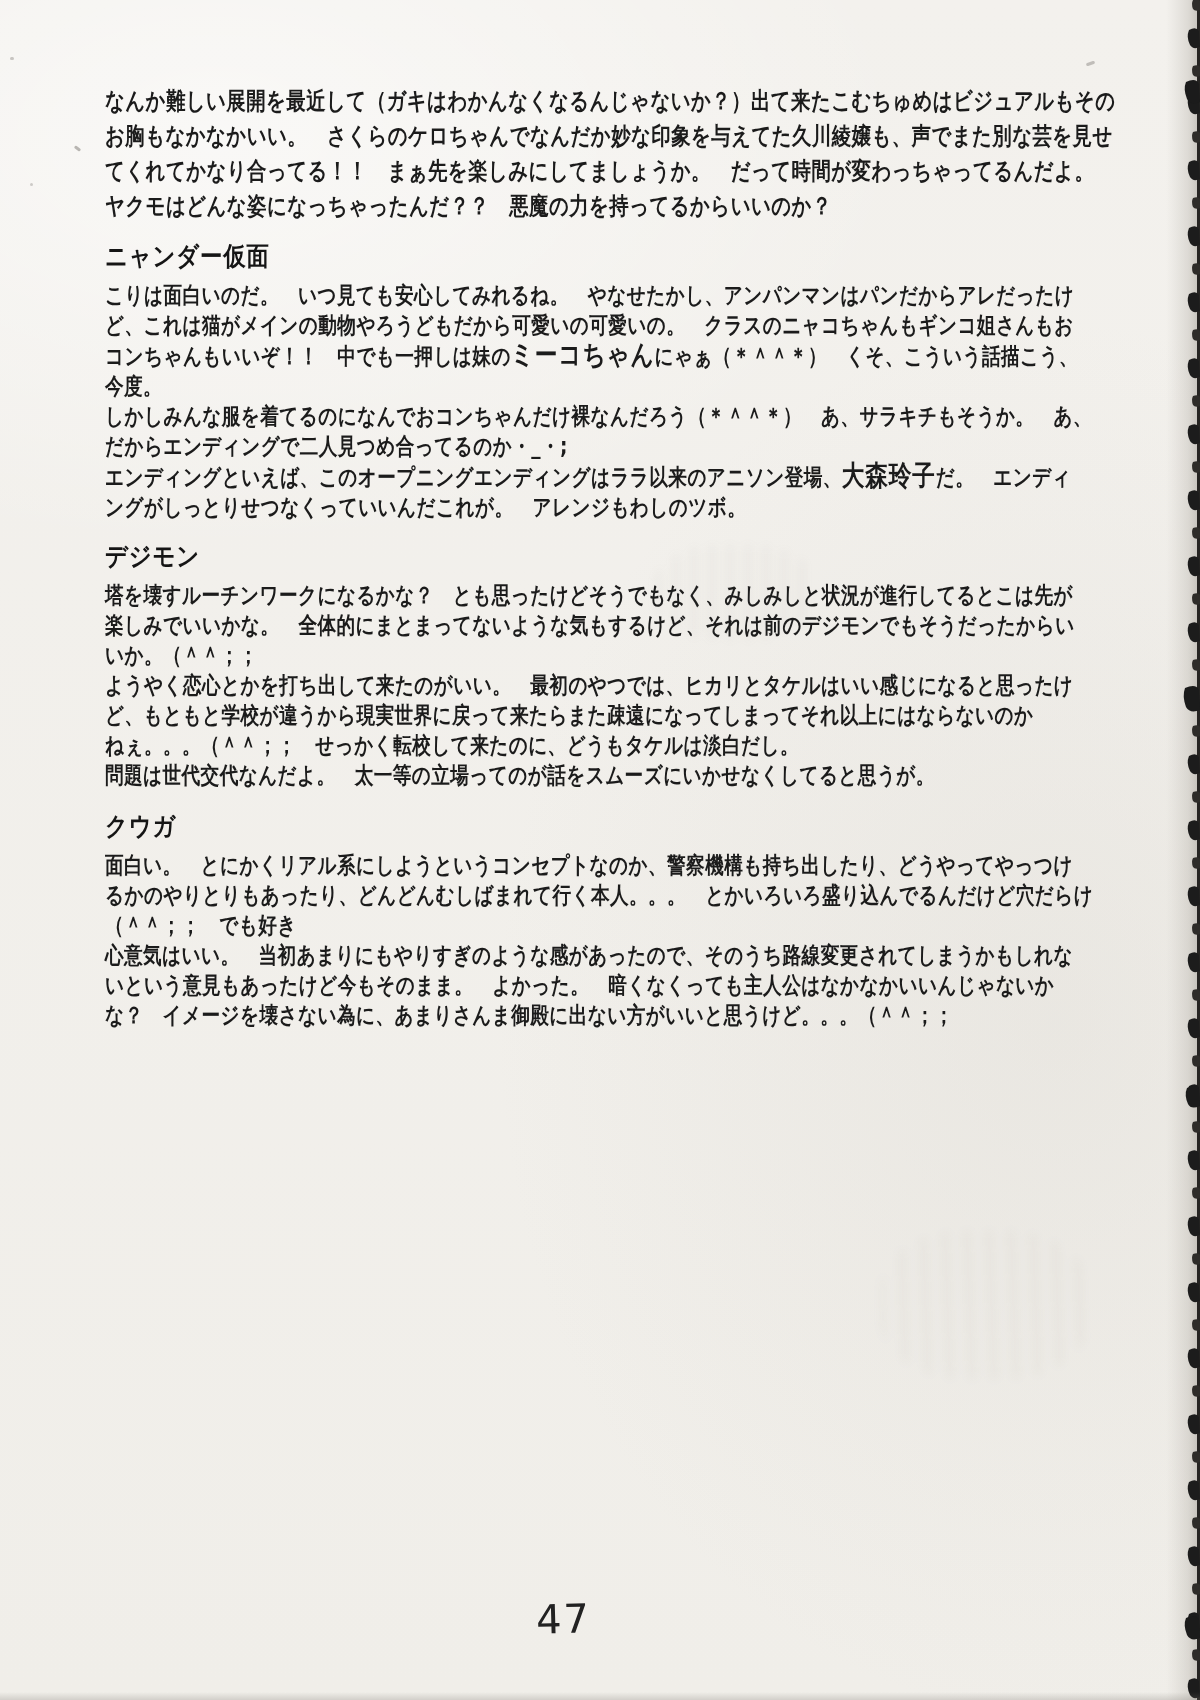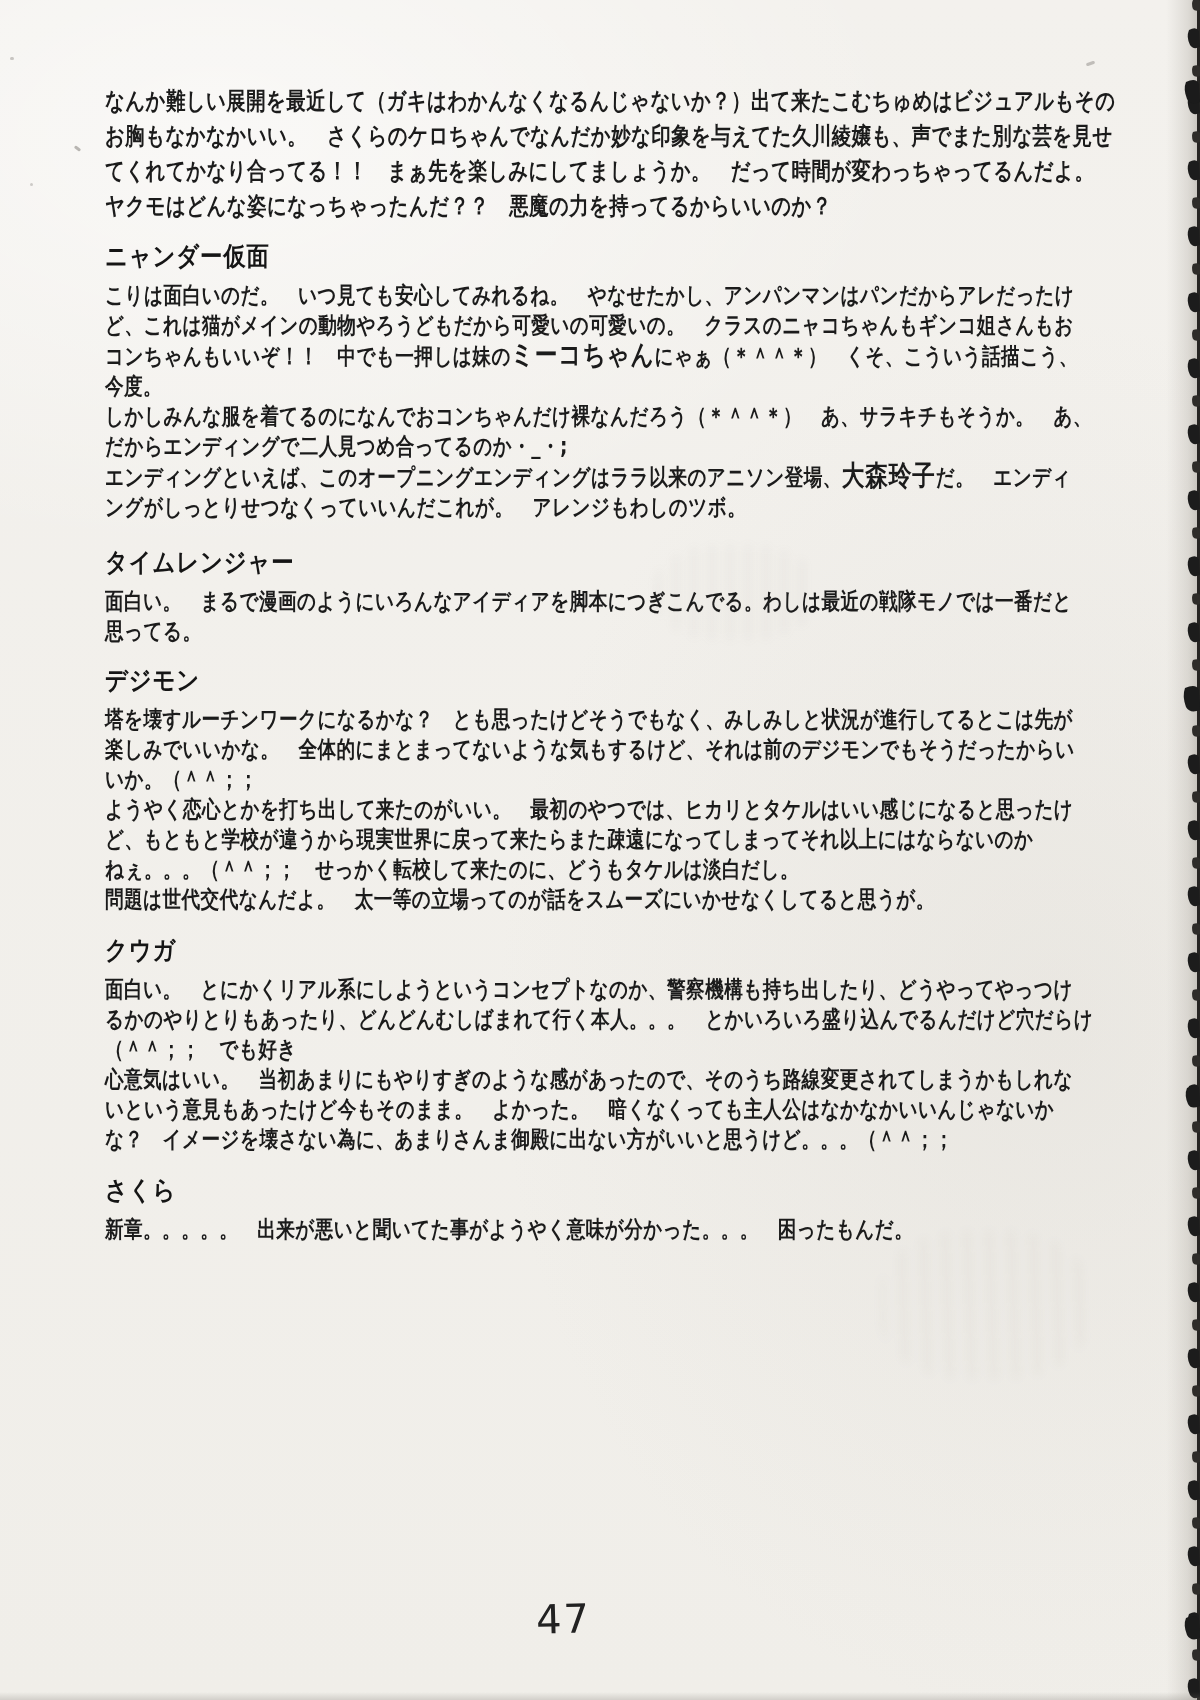--- a/index.html
+++ b/index.html
@@ -99,27 +99,20 @@
           <div class="line"><span>コンちゃんもいいぞ！！　中でも一押しは妹の</span><span class="em">ミーコちゃん</span><span>にゃぁ（＊＾＾＊）　くそ、こういう話描こう、</span></div>
           <div class="line"><span>今度。</span></div>
           <div class="line"><span>しかしみんな服を着てるのになんでおコンちゃんだけ裸なんだろう（＊＾＾＊）　あ、サラキチもそうか。　あ、</span></div>
           <div class="line"><span>だからエンディングで二人見つめ合ってるのか・_・;</span></div>
           <div class="line"><span>エンディングといえば、このオープニングエンディングはララ以来のアニソン登場、</span><span class="em">大森玲子</span><span>だ。　エンディ</span></div>
           <div class="line"><span>ングがしっとりせつなくっていいんだこれが。　アレンジもわしのツボ。</span></div>
         </div>
     </div>
 
 
-    <div class="section">
-      <h2 class="section-title sec-gap-3">タイムレンジャー</h2>
-      <div>
-          <div class="line"><span>面白い。　まるで漫画のようにいろんなアイディアを脚本につぎこんでる。わしは最近の戦隊モノでは一番だと</span></div>
-          <div class="line"><span>思ってる。</span></div>
-        </div>
-    </div>
 
     <div class="section">
       <h2 class="section-title sec-gap-5">デジモン</h2>
       <div>
           <div class="line"><span>塔を壊すルーチンワークになるかな？　とも思ったけどそうでもなく、みしみしと状況が進行してるとこは先が</span></div>
           <div class="line"><span>楽しみでいいかな。　全体的にまとまってないような気もするけど、それは前のデジモンでもそうだったからい</span></div>
           <div class="line"><span>いか。（＾＾；；</span></div>
           <div class="line"><span>ようやく恋心とかを打ち出して来たのがいい。　最初のやつでは、ヒカリとタケルはいい感じになると思ったけ</span></div>
           <div class="line"><span>ど、もともと学校が違うから現実世界に戻って来たらまた疎遠になってしまってそれ以上にはならないのか</span></div>
           <div class="line"><span>ねぇ。。。（＾＾；；　せっかく転校して来たのに、どうもタケルは淡白だし。</span></div>
@@ -133,26 +126,20 @@
           <div class="line"><span>面白い。　とにかくリアル系にしようというコンセプトなのか、警察機構も持ち出したり、どうやってやっつけ</span></div>
           <div class="line"><span>るかのやりとりもあったり、どんどんむしばまれて行く本人。。。　とかいろいろ盛り込んでるんだけど穴だらけ</span></div>
           <div class="line"><span>（＾＾；；　でも好き</span></div>
           <div class="line"><span>心意気はいい。　当初あまりにもやりすぎのような感があったので、そのうち路線変更されてしまうかもしれな</span></div>
           <div class="line"><span>いという意見もあったけど今もそのまま。　よかった。　暗くなくっても主人公はなかなかいいんじゃないか</span></div>
           <div class="line"><span>な？　イメージを壊さない為に、あまりさんま御殿に出ない方がいいと思うけど。。。（＾＾；；</span></div>
         </div>
     </div>
 
 
-    <div class="section">
-      <h2 class="section-title sec-gap-7">さくら</h2>
-      <div>
-          <div class="line"><span>新章。。。。。　出来が悪いと聞いてた事がようやく意味が分かった。。。　困ったもんだ。</span></div>
-        </div>
-    </div>
 
 
   </div>
 
   <div class="page-number">47</div>
 
   <div class="ghost ghost-a"></div>
   <div class="ghost ghost-b"></div>
 
   <div class="speck speck-1"></div>

